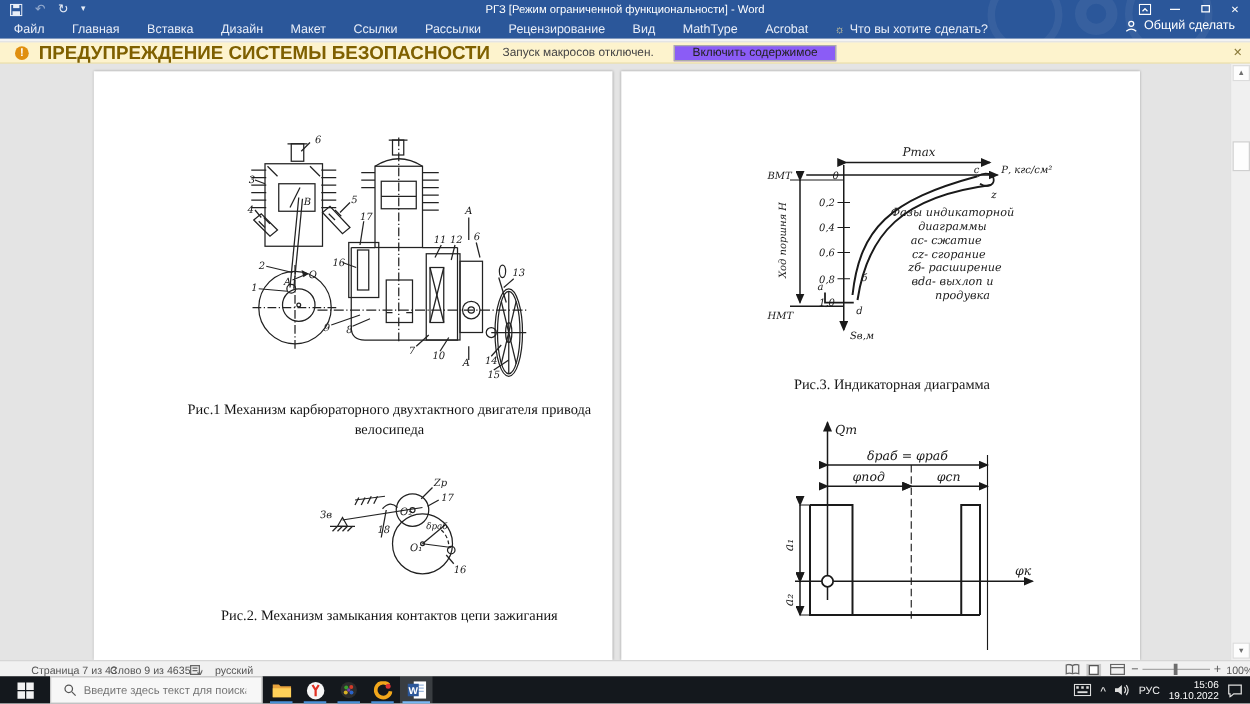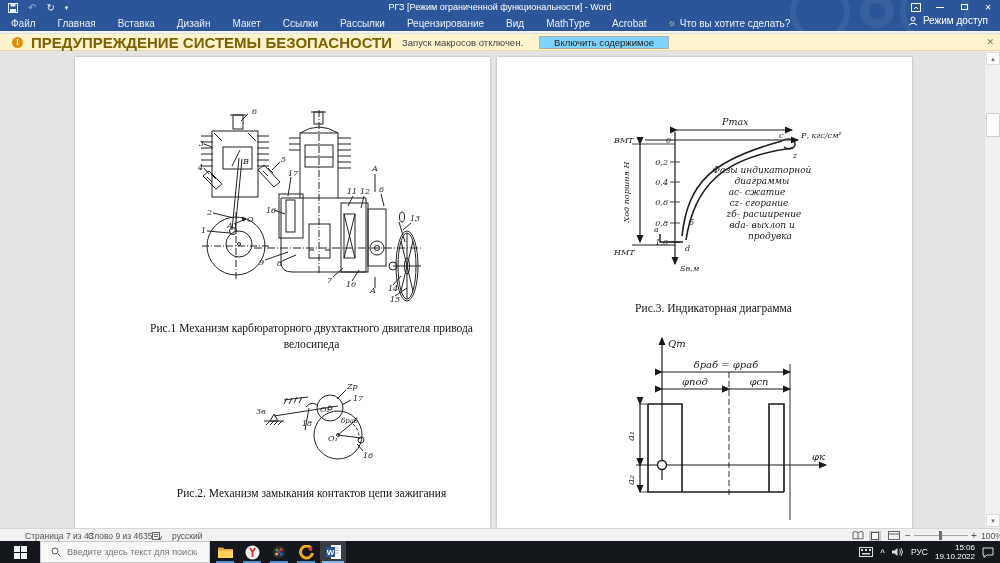--- a/index.html
+++ b/index.html
@@ -25,21 +25,21 @@
   .share { position:absolute; right:12px; top:15px; color:#fff; font-size:10px; display:flex; align-items:center; gap:5px; }
 
   
   .ribbon-edge { position:absolute; left:0; top:31px; width:1000px; height:3px; background:#f3f3f3; border-bottom:1px solid #e0e0e0; }
 
   
   .warnbar { position:absolute; left:0; top:34px; width:1000px; height:17px; background:#fdf3cd; border-bottom:1px solid #e7dca6; display:flex; align-items:center; }
   .warn-ico { width:11px; height:11px; border-radius:50%; background:#e08f0e; color:#fff; font-size:9px; font-weight:bold; text-align:center; line-height:11px; margin:0 8px 0 12px; flex:0 0 auto; }
   .warn-title { font-size:15px; font-weight:bold; color:#7f6000; margin-right:10px; }
   .warn-msg { font-size:9.5px; color:#444; margin-right:16px; }
-  .warn-btn { font-size:9.5px; color:#222; background:#7dd3fc; border:1px solid #ababab; padding:1px 14px; height:13px; line-height:10px; }
+  .warn-btn { font-size:9.5px; color:#222; background:#8b5cf6; border:1px solid #ababab; padding:1px 14px; height:13px; line-height:10px; }
   .warn-close { position:absolute; right:6px; top:3px; color:#8a7a3a; font-size:9px; }
 
   
   .docarea { position:absolute; left:0; top:51px; width:1000px; height:477px; background:#e4e4e4; }
   .page { position:absolute; top:6px; width:415px; height:471px; background:#fff; box-shadow:0 0 2px rgba(0,0,0,.28); overflow:hidden; }
   .page.left  { left:75px; }
   .page.right { left:497px; }
   .caption { position:absolute; width:100%; text-align:center; font-family:"Liberation Serif", serif; font-size:11.5px; color:#141414; }
   .page.left  .caption { padding-left:58px; }
   .page.right .caption { padding-left:62px; }
@@ -129,21 +129,21 @@
           <span class="bulb">☼</span>
           <span>Что вы хотите сделать?</span>
         </span>
     </div>
 
     <div class="share">
       <svg width="10" height="10" viewBox="0 0 10 10">
           <circle cx="5" cy="3" r="2" fill="none" stroke="#fff"></circle>
           <path d="M1 9 Q5 5.5 9 9" fill="none" stroke="#fff"></path>
         </svg>
-      <span>Режим доступ</span>
+      <span>Общий сделать</span>
     </div>
   </div>
 
   <div class="ribbon-edge"></div>
 
   <div class="warnbar">
     <div class="warn-ico">!</div>
     <span class="warn-title">ПРЕДУПРЕЖДЕНИЕ СИСТЕМЫ БЕЗОПАСНОСТИ</span>
     <span class="warn-msg">Запуск макросов отключен.</span>
     <button class="warn-btn">Включить содержимое</button>

